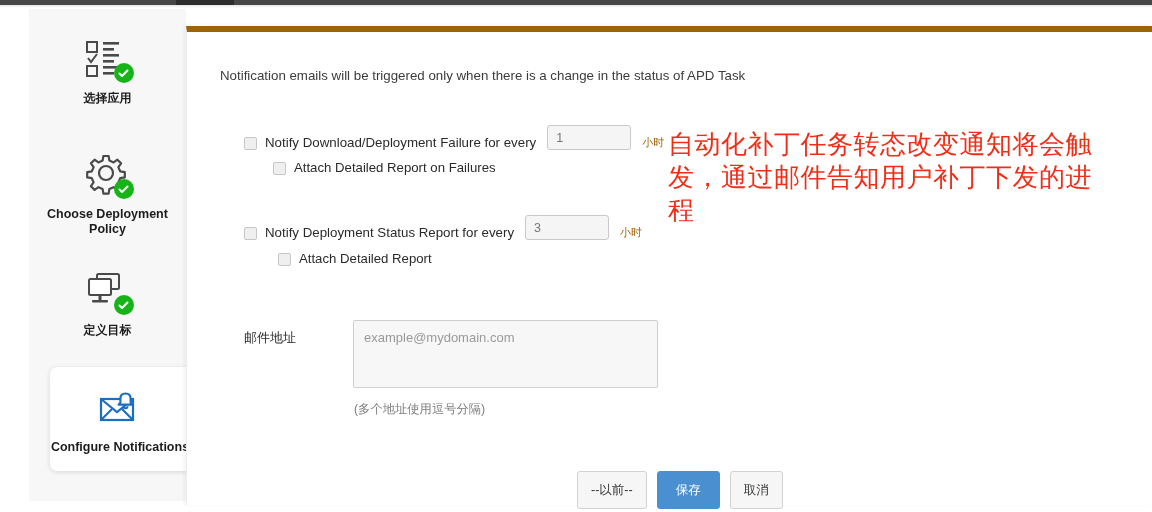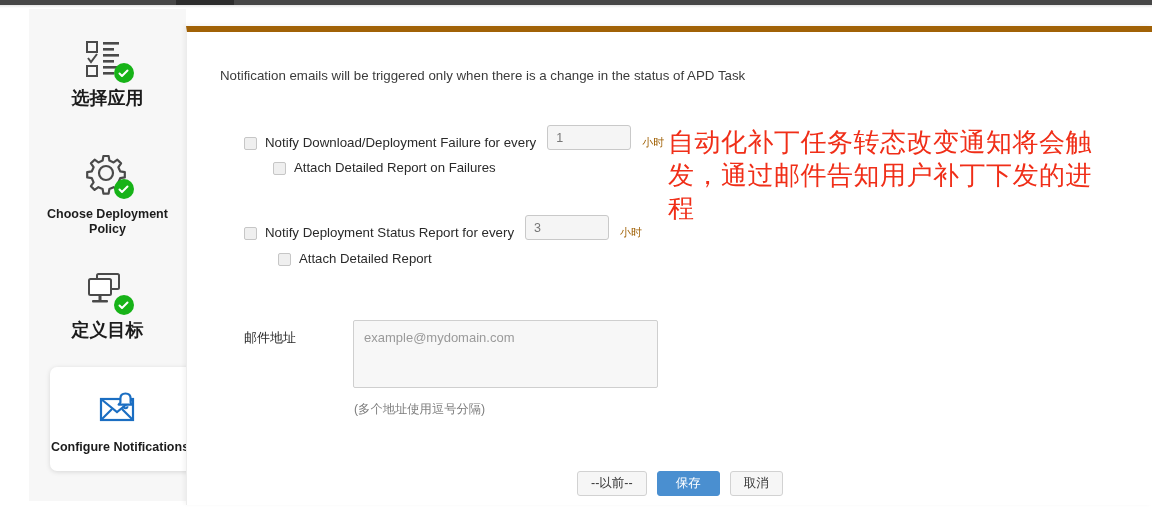--- a/index.html
+++ b/index.html
@@ -71,21 +71,21 @@
   }
   .step-label {
     margin-top: 7px;
     font-size: 12.5px;
     font-weight: bold;
     color: #1c1c1c;
     text-align: center;
     line-height: 15px;
     letter-spacing: 0px;
   }
-  .step-label.cn { font-size: 18px; }
+  .step-label.cn { font-size: 12px; }
 
   
   .step.active {
     left: 50px;
     width: 140px;
     background: #ffffff;
     border-radius: 7px 0 0 7px;
     box-shadow: 0 1px 5px rgba(0,0,0,0.13);
     padding-top: 16px;
     padding-bottom: 16px;
@@ -191,21 +191,21 @@
 
   
   .footer {
     position: absolute;
     left: 390px; top: 439px;
     display: flex;
     align-items: center;
     gap: 10px;
   }
   .btn {
-    height: 25px;
+    height: 38px;
     padding: 0 13px;
     border-radius: 3px;
     font-size: 12.5px;
     line-height: 23px;
     cursor: pointer;
     border: 1px solid #d2d2d2;
     background: #f6f6f6;
     color: #333333;
     font-family: "Liberation Sans", sans-serif;
     white-space: nowrap;
@@ -219,21 +219,21 @@
 
   
   .annotation {
     position: absolute;
     left: 668px; top: 128px;
     width: 450px;
     font-size: 26px;
     line-height: 33px;
     color: #f02e18;
     font-weight: 500;
-    font-family: Liberation Mono, monospace;
+    font-family: Liberation Sans, sans-serif;
     letter-spacing: 0.5px;
   }
 </style>
 </head>
 <body>
 
 <div id="root">
 
   <div class="topbar">
     <div class="topbar-tab"></div>

